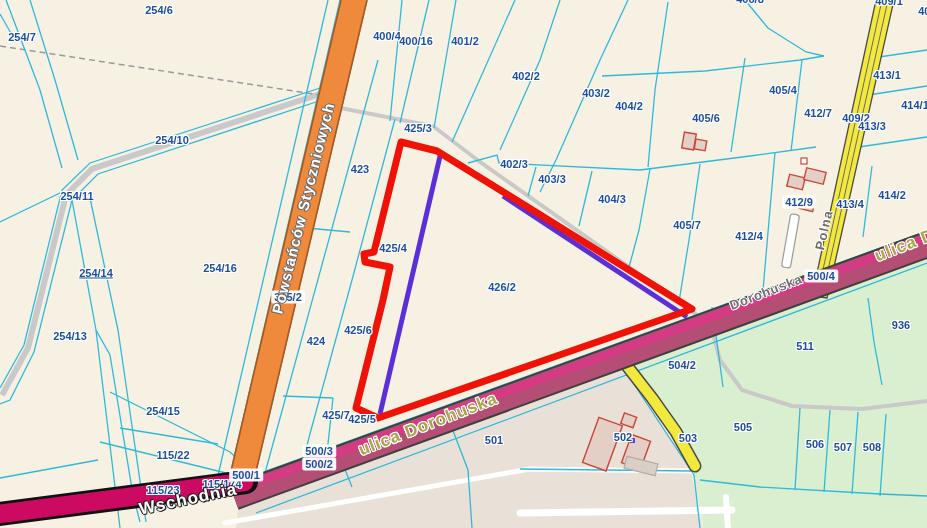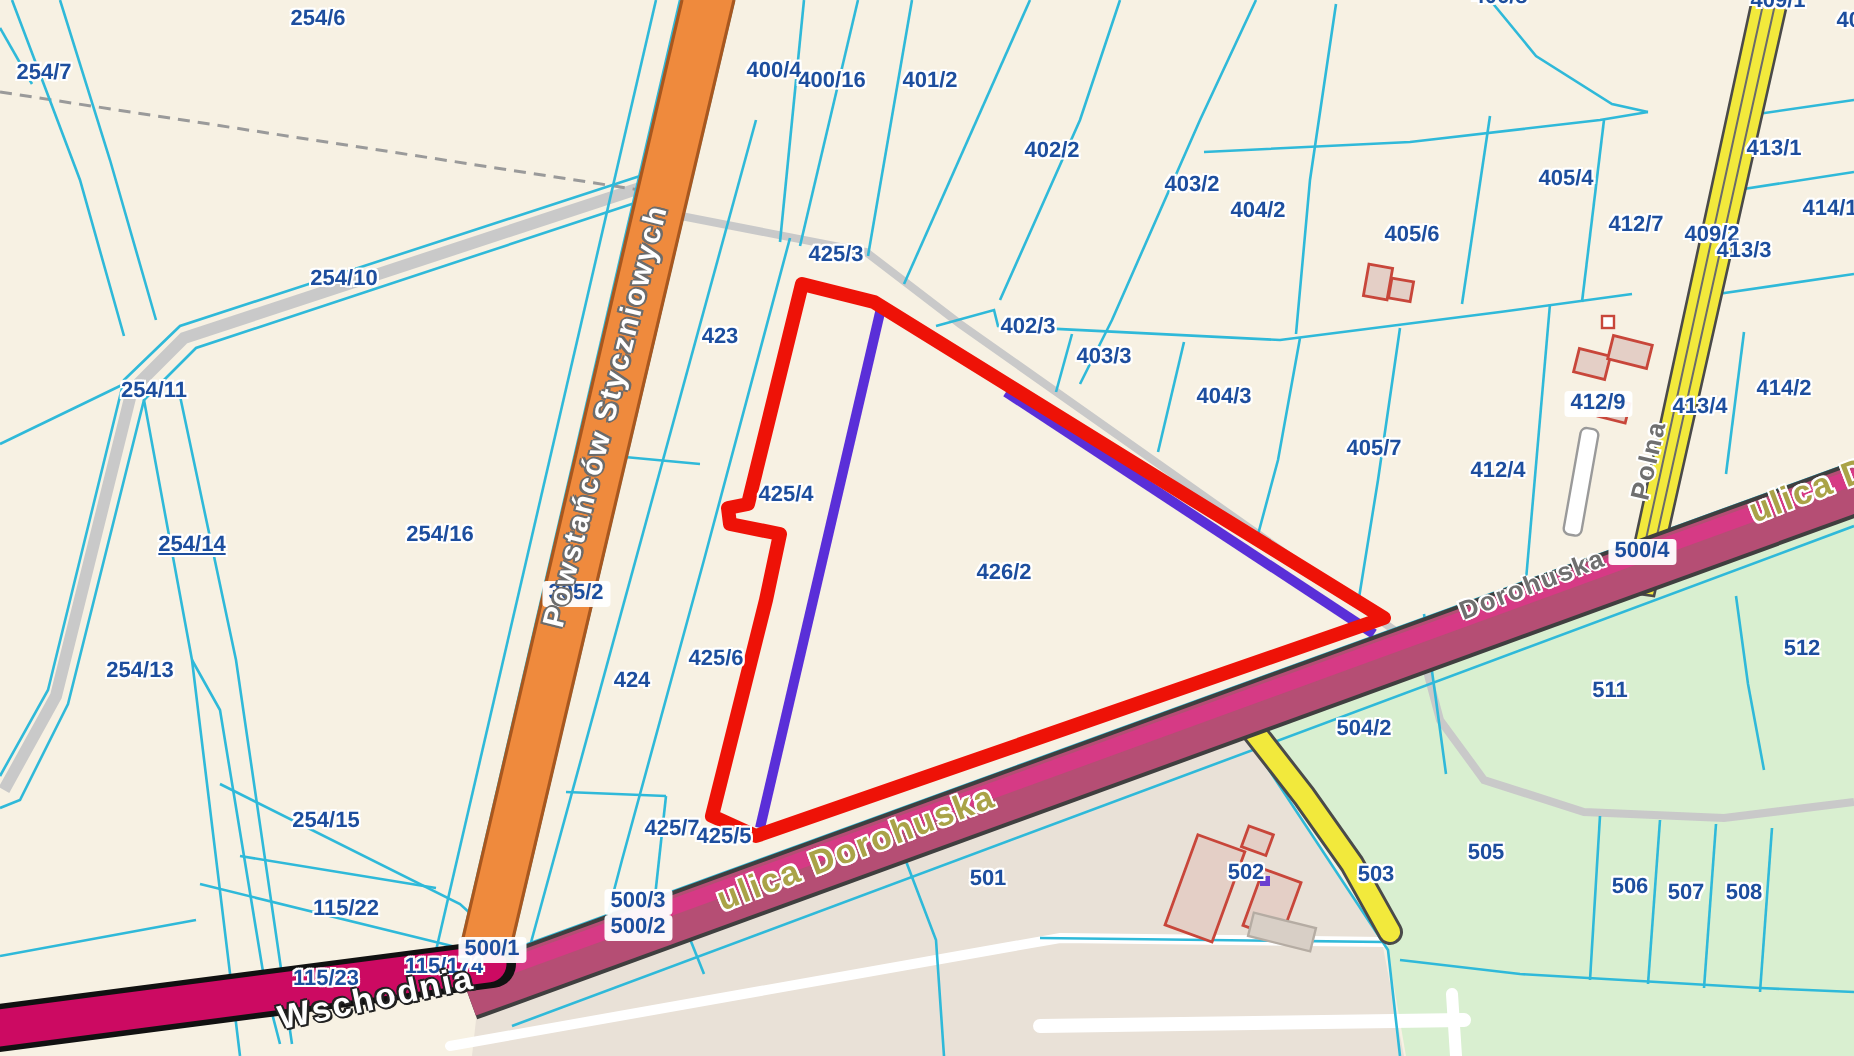--- a/index.html
+++ b/index.html
@@ -192,21 +192,21 @@
       <div class="lbl" style="left: 892px; top: 195px;">414/2</div>
       <div class="lbl boxed" style="left: 821px; top: 276px;">500/4</div>
       <div class="lbl boxed" style="left: 246px; top: 475px;">500/1</div>
       <div class="lbl boxed" style="left: 319px; top: 451px;">500/3</div>
       <div class="lbl boxed" style="left: 319px; top: 464px;">500/2</div>
       <div class="lbl" style="left: 494px; top: 440px;">501</div>
       <div class="lbl" style="left: 623px; top: 437px;">502</div>
       <div class="lbl" style="left: 688px; top: 438px;">503</div>
       <div class="lbl" style="left: 682px; top: 365px;">504/2</div>
       <div class="lbl" style="left: 805px; top: 346px;">511</div>
-      <div class="lbl" style="left: 901px; top: 325px;">512</div>
+      <div class="lbl" style="left: 901px; top: 325px;">936</div>
       <div class="lbl" style="left: 743px; top: 427px;">505</div>
       <div class="lbl" style="left: 815px; top: 444px;">506</div>
       <div class="lbl" style="left: 843px; top: 447px;">507</div>
       <div class="lbl" style="left: 872px; top: 447px;">508</div>
       <div class="street road-white" style="left: 303px; top: 208px; font-size: 15px; transform: translate(-50%, -50%) rotate(-76deg);">Powstańców Styczniowych</div>
       <div class="street road-khaki" style="left: 428px; top: 424px; font-size: 17px; transform: translate(-50%, -50%) rotate(-21deg);">ulica Dorohuska</div>
       <div class="street road-khaki" style="left: 944px; top: 230px; font-size: 17px; transform: translate(-50%, -50%) rotate(-21deg);">ulica Dorohuska</div>
       <div class="street road-gray" style="left: 766px; top: 292px; font-size: 13px; transform: translate(-50%, -50%) rotate(-21deg);">Dorohuska</div>
       <div class="street road-white-lg" style="left: 188px; top: 499px; font-size: 17px; transform: translate(-50%, -50%) rotate(-12deg);">Wschodnia</div>
       <div class="street road-gray" style="left: 824px; top: 230px; font-size: 13px; transform: translate(-50%, -50%) rotate(-77deg);">Polna</div>

